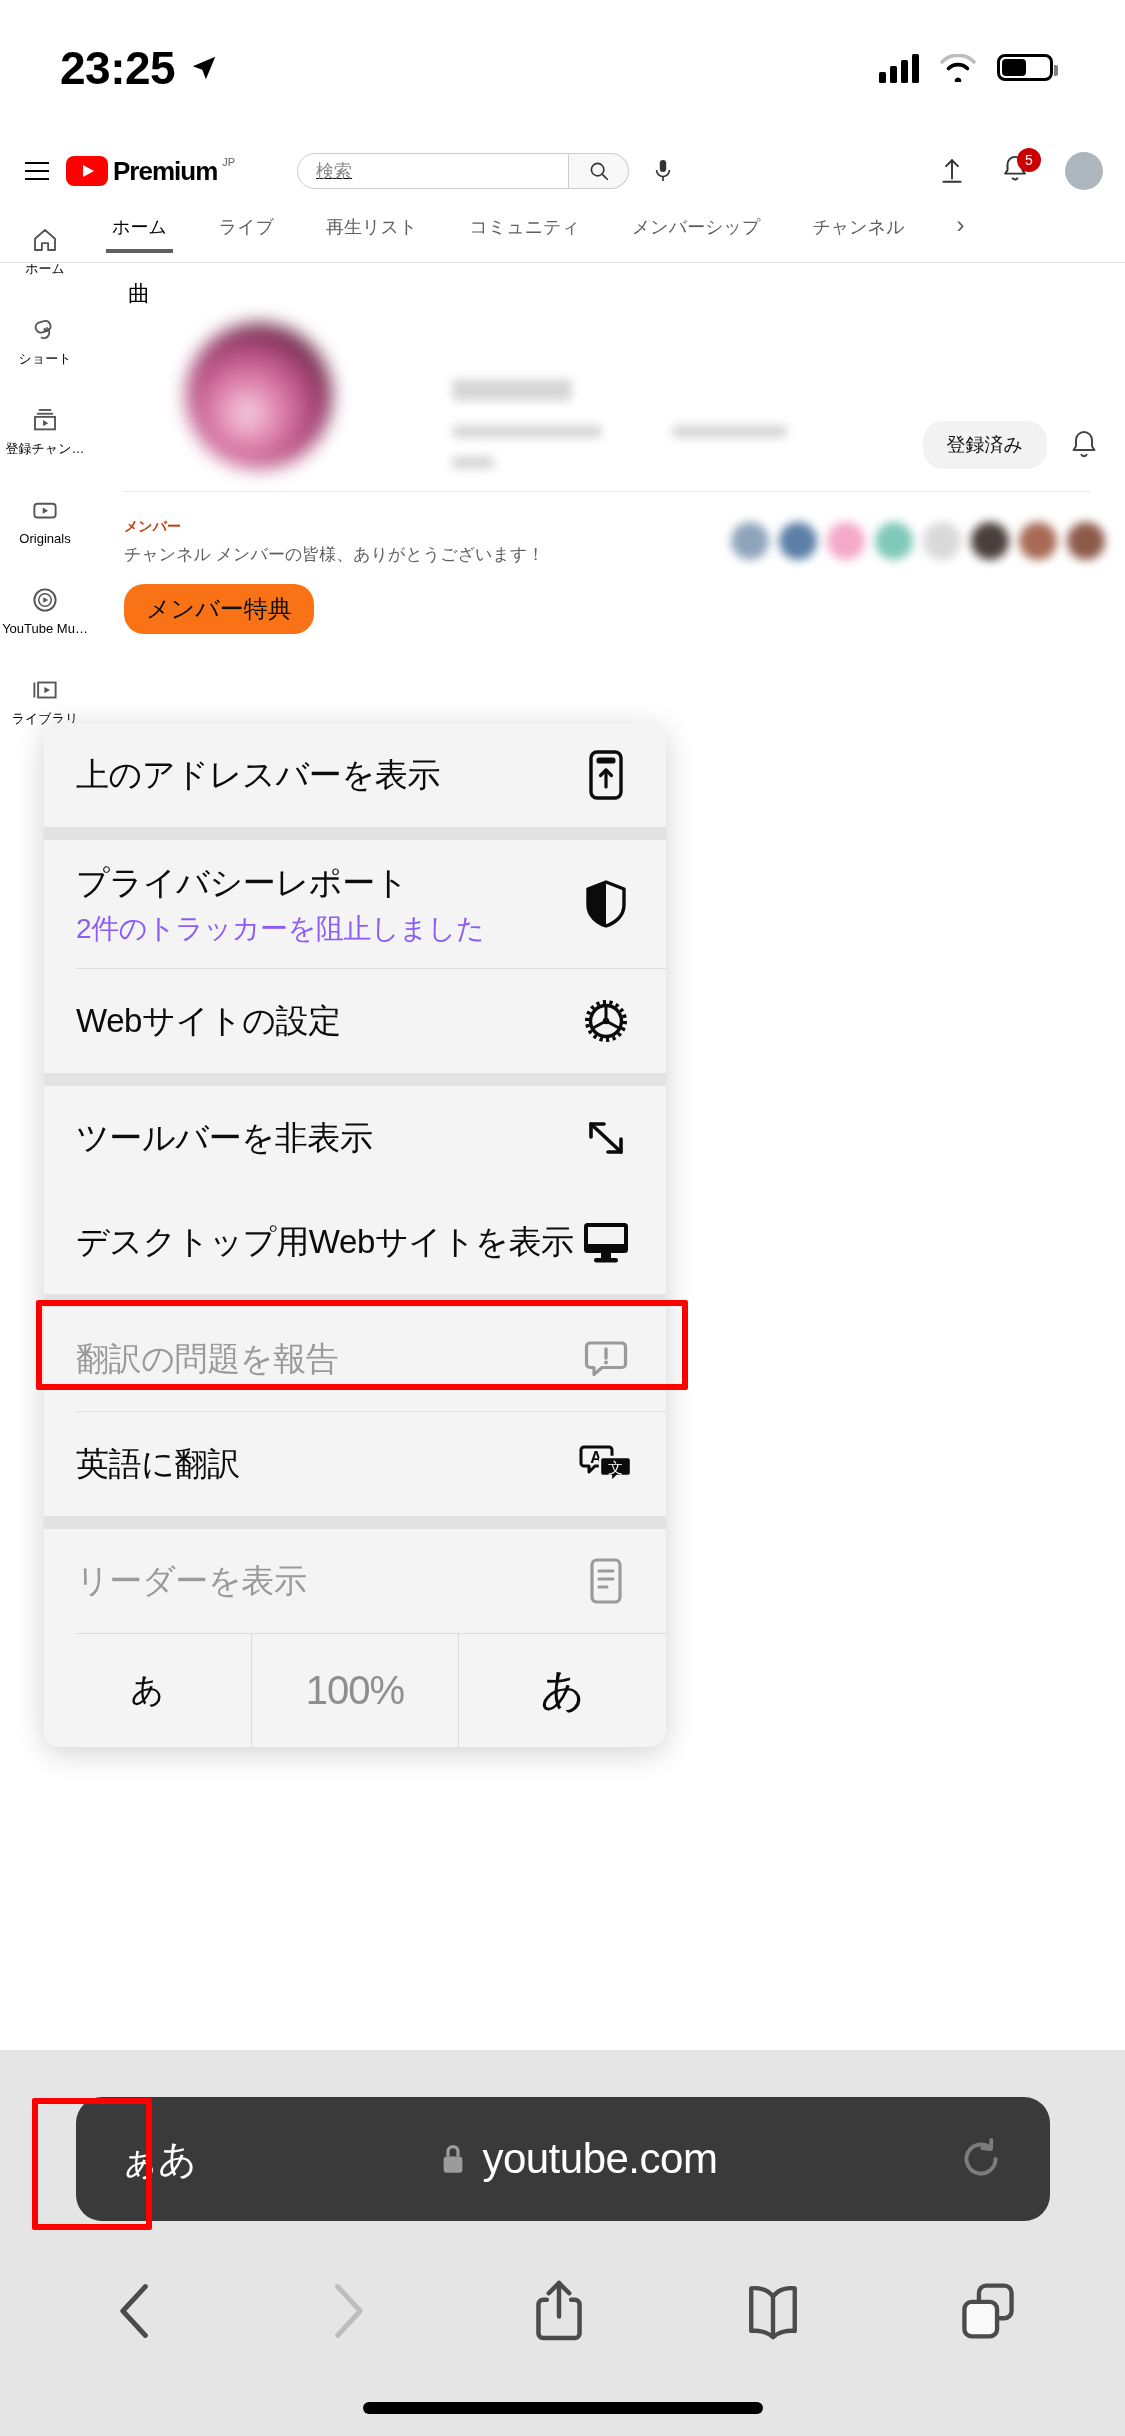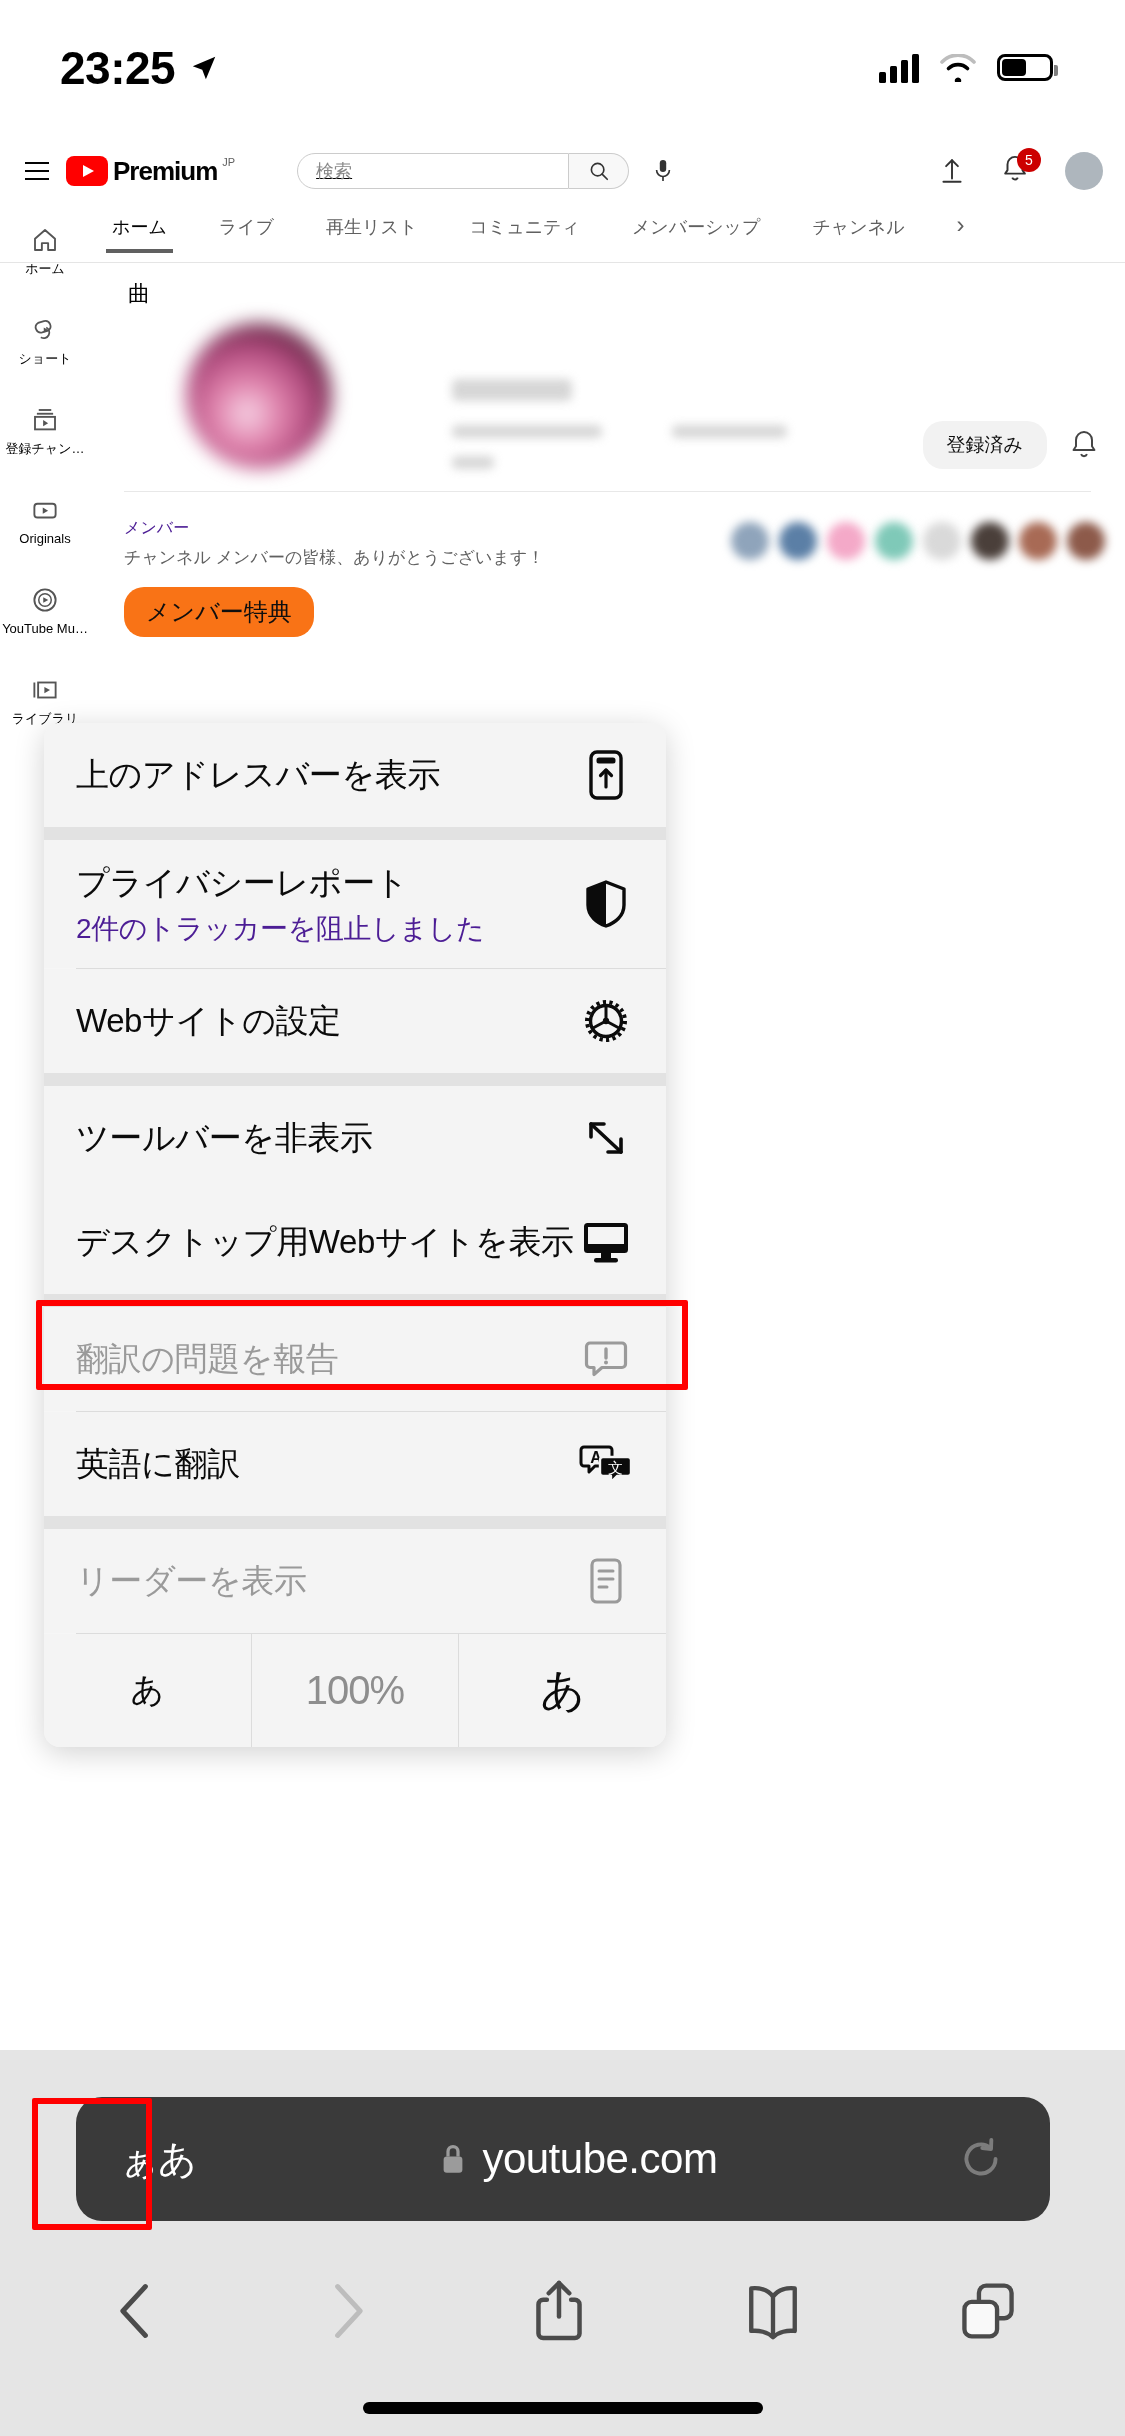--- a/index.html
+++ b/index.html
@@ -118,21 +118,21 @@
   .ch-sub-btn{
     background:#f2f2f2; color:#0f0f0f; font-size:19px; border-radius:20px;
     padding:11px 24px; white-space:nowrap;
   }
   .ch-bell{ margin-left:22px; }
 
   .ch-divider{ height:1px; background:#e8e8e8; margin:22px 34px 0 34px; }
 
   .members{ display:flex; align-items:flex-start; padding:26px 20px 0 34px; }
   .members-left{ flex:1; }
-  .members-title{ font-size:16px; color:#4c1d95; font-weight:400; }
+  .members-title{ font-size:14px; color:#c2410c; font-weight:700; }
   .members-sub{ font-size:17px; color:#606060; margin-top:7px; }
   .members-chip{
     display:inline-block; margin-top:18px; background:#f97316; border-radius:20px;
     padding:9px 22px; font-size:24px; color:#0f0f0f;
   }
   .members-avatars{ display:flex; gap:10px; margin-top:4px; }
   .m-av{ width:38px; height:38px; border-radius:50%; filter:blur(5px); }
 
   
   .ctx-menu{
@@ -142,21 +142,21 @@
     font-family:"Liberation Sans","DejaVu Sans",sans-serif;
   }
   .ctx-row{
     display:flex; align-items:center; justify-content:space-between;
     padding:0 30px 0 32px; min-height:104px; background:#f4f4f4;
   }
   .ctx-row.tall{ min-height:128px; }
   .ctx-text{ display:flex; flex-direction:column; justify-content:center; }
   .ctx-title{ font-size:33px; color:#0b0b0b; letter-spacing:-0.4px; }
   .ctx-title.dim{ color:#9a9a9a; }
-  .ctx-sub{ font-size:28px; color:#4c1d95; margin-top:4px; letter-spacing:-0.4px; }
+  .ctx-sub{ font-size:28px; color:#8b5cf6; margin-top:4px; letter-spacing:-0.4px; }
   .ctx-icon{ width:60px; display:flex; align-items:center; justify-content:center; flex:0 0 60px; }
   .ctx-sep-thin{ height:1px; background:#dcdcdc; margin-left:32px; }
   .ctx-sep-thick{ height:13px; background:#e2e2e2; }
 
   .ctx-row.highlighted{ position:relative; }
   .hl-box{
     position:absolute; left:36px; top:1300px; width:652px; height:90px;
     border:6px solid #ff0000; border-radius:2px; pointer-events:none; z-index:40;
   }
   .hl-box2{

